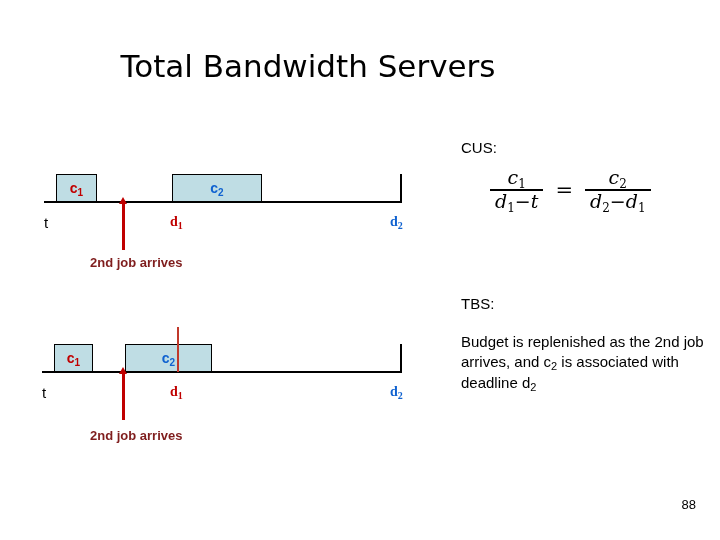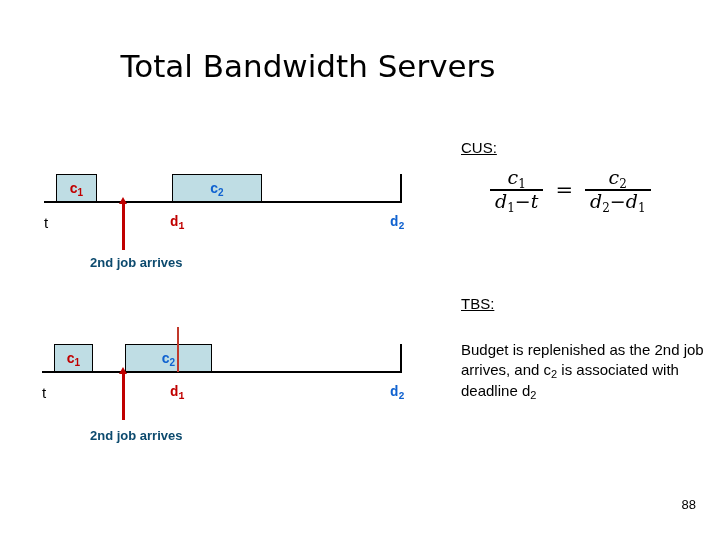--- a/index.html
+++ b/index.html
@@ -71,21 +71,21 @@
     position: relative;
     top: 3px;
   }
   .c1-color { color: #c00000; }
   .c2-color { color: #1062d0; }
 
   .tick-label {
     position: absolute;
     font-size: 14px;
     font-weight: bold;
-    font-family: Liberation Mono, monospace;
+    font-family: Liberation Serif, serif;
     line-height: 1;
     white-space: nowrap;
   }
   .tick-label sub {
     font-size: 10px;
     vertical-align: baseline;
     position: relative;
     top: 3px;
   }
   .t-label {
@@ -114,34 +114,33 @@
   .red-vline {
     position: absolute;
     width: 1.6px;
     background: #c0392b;
   }
 
   .arrive-caption {
     position: absolute;
     font-size: 13px;
     font-weight: bold;
-    color: #0c4a6e;
+    color: #7f1d1d;
     font-family: "Liberation Sans", sans-serif;
     white-space: nowrap;
     line-height: 1;
   }
 
   
   .section-label {
     position: absolute;
     font-size: 15px;
     color: #000000;
     font-family: "Liberation Sans", sans-serif;
     line-height: 1;
-    text-decoration: underline;
   }
 
   #cus-formula {
     position: absolute;
     left: 490px;
     top: 168px;
     font-family: "DejaVu Serif", serif;
     font-style: italic;
     font-size: 19px;
     color: #000000;
@@ -170,21 +169,21 @@
     font-style: normal;
   }
   .eq-sign {
     font-style: normal;
     font-size: 21px;
   }
 
   #tbs-note {
     position: absolute;
     left: 461px;
-    top: 340px;
+    top: 332px;
     width: 255px;
     font-size: 15px;
     line-height: 20px;
     color: #000000;
     font-family: "Liberation Sans", sans-serif;
   }
   #tbs-note sub {
     font-size: 11px;
     vertical-align: baseline;
     position: relative;

